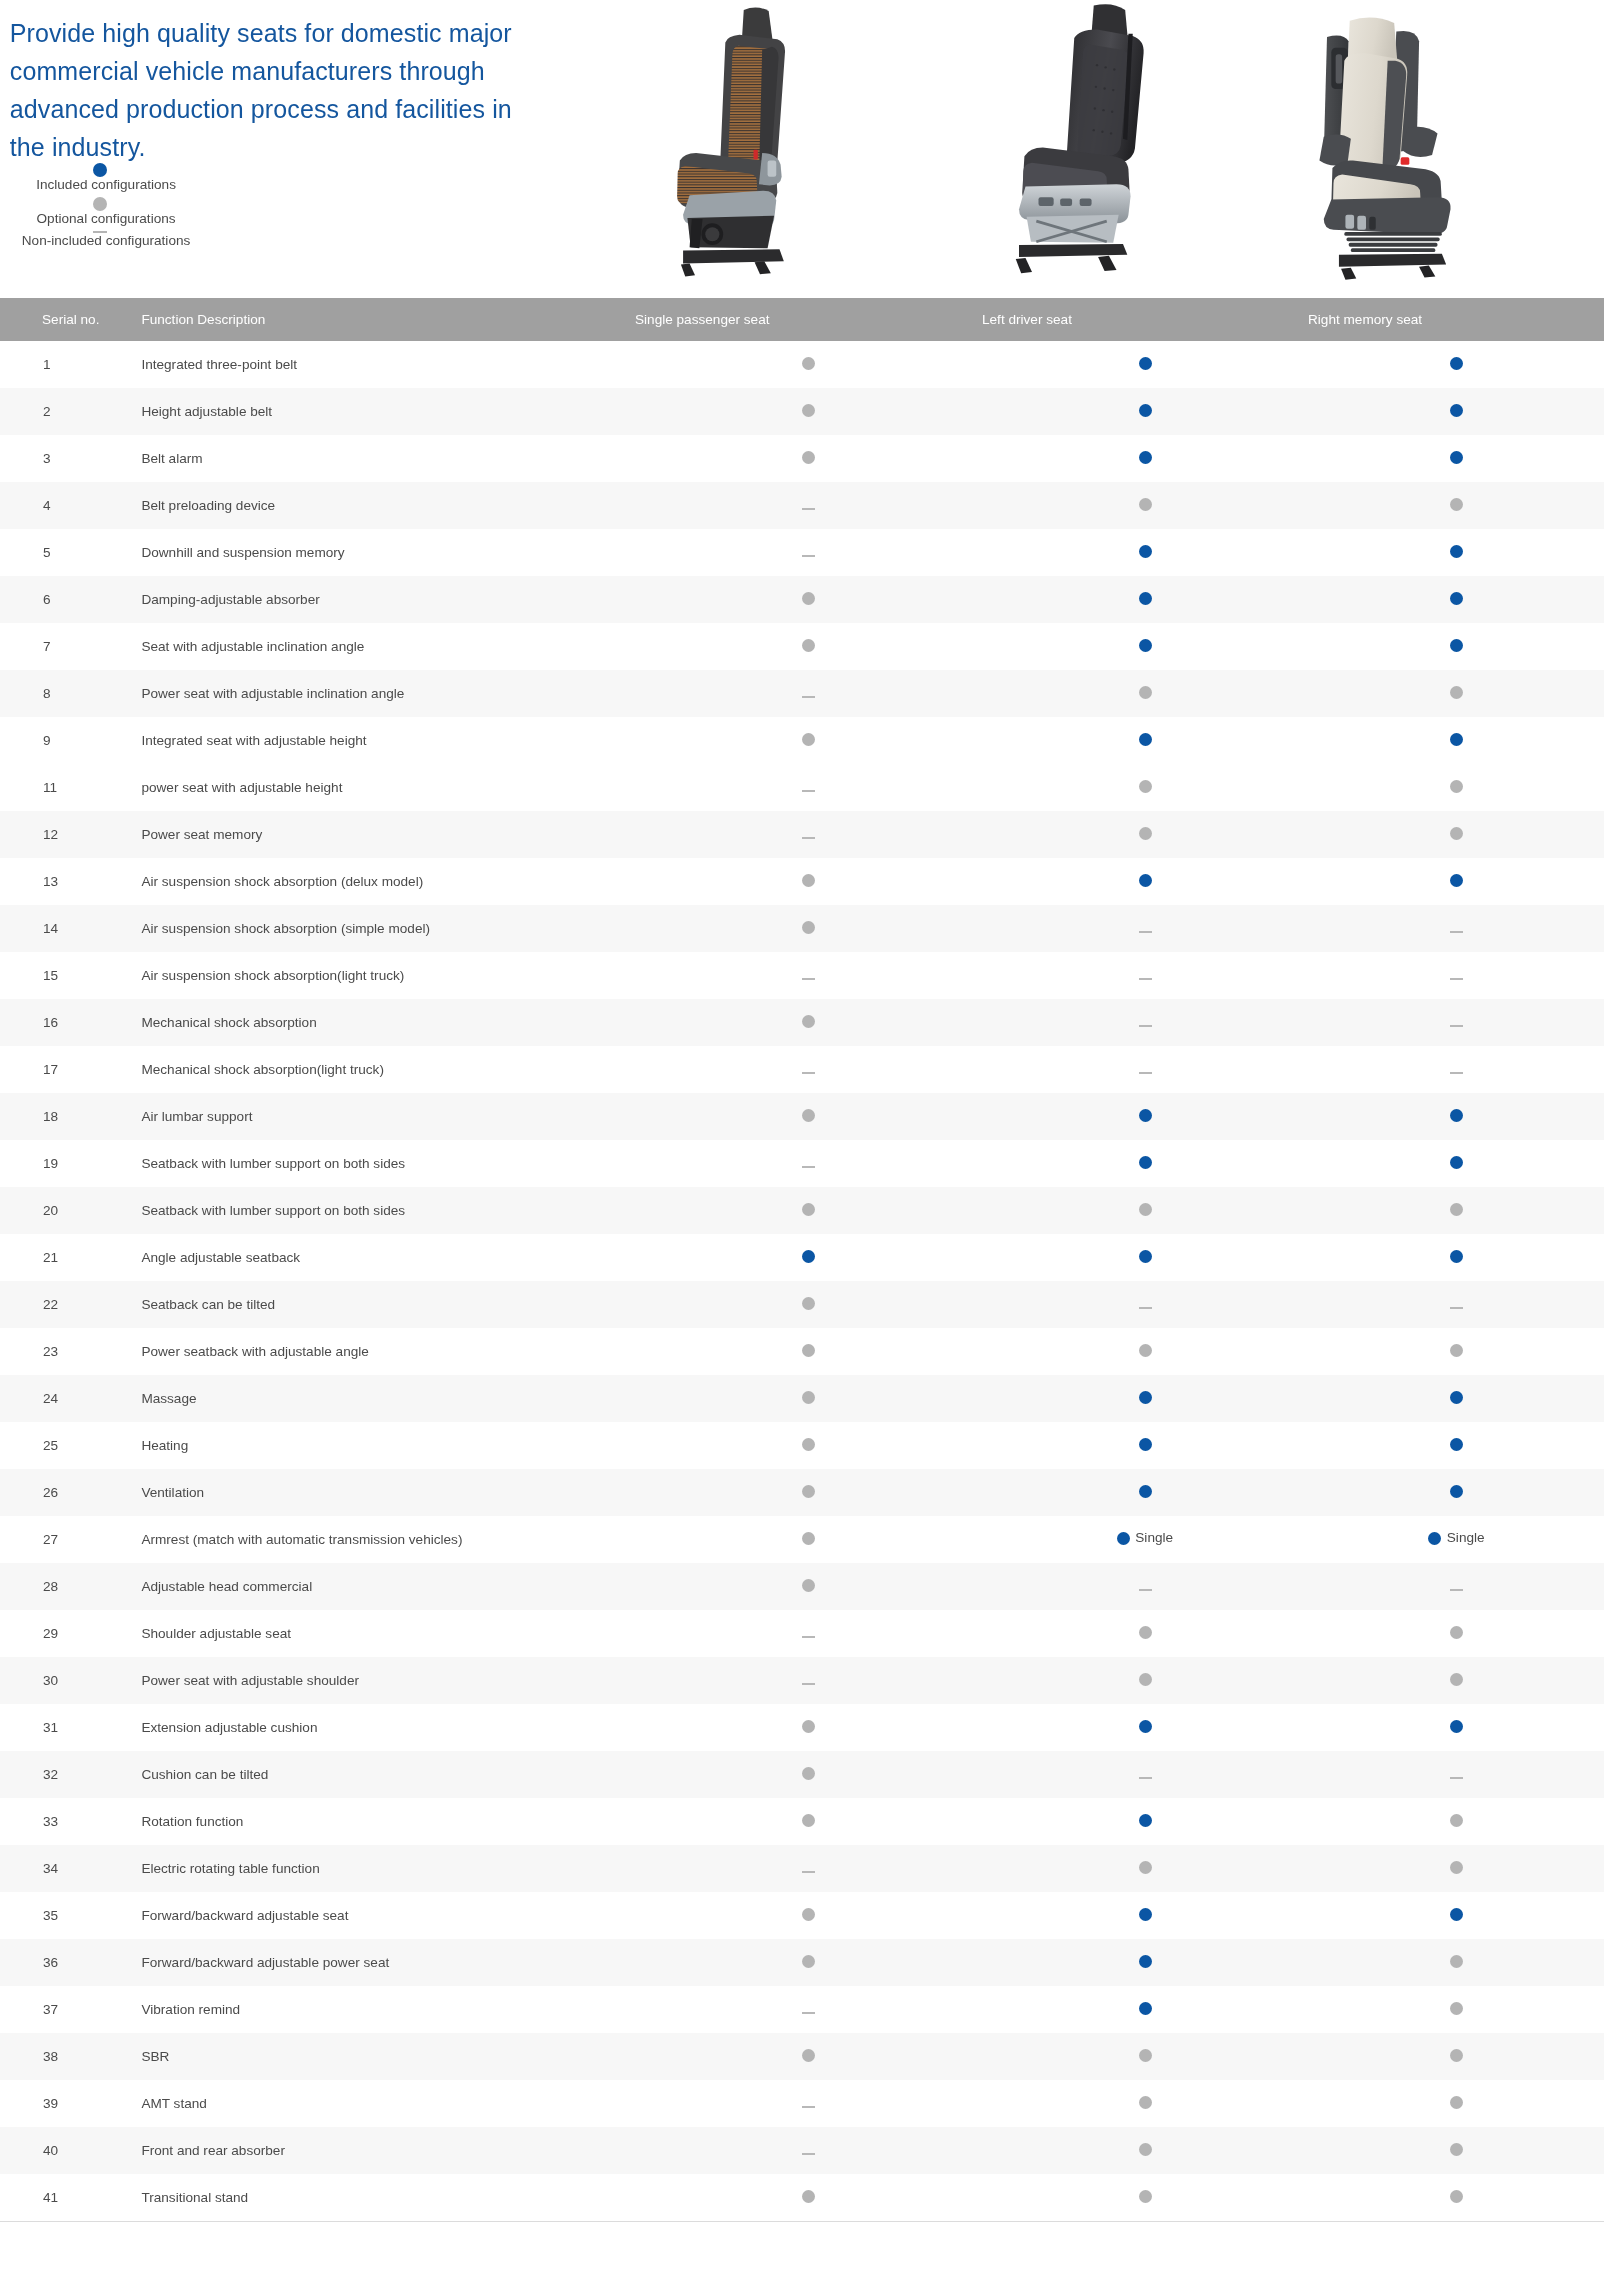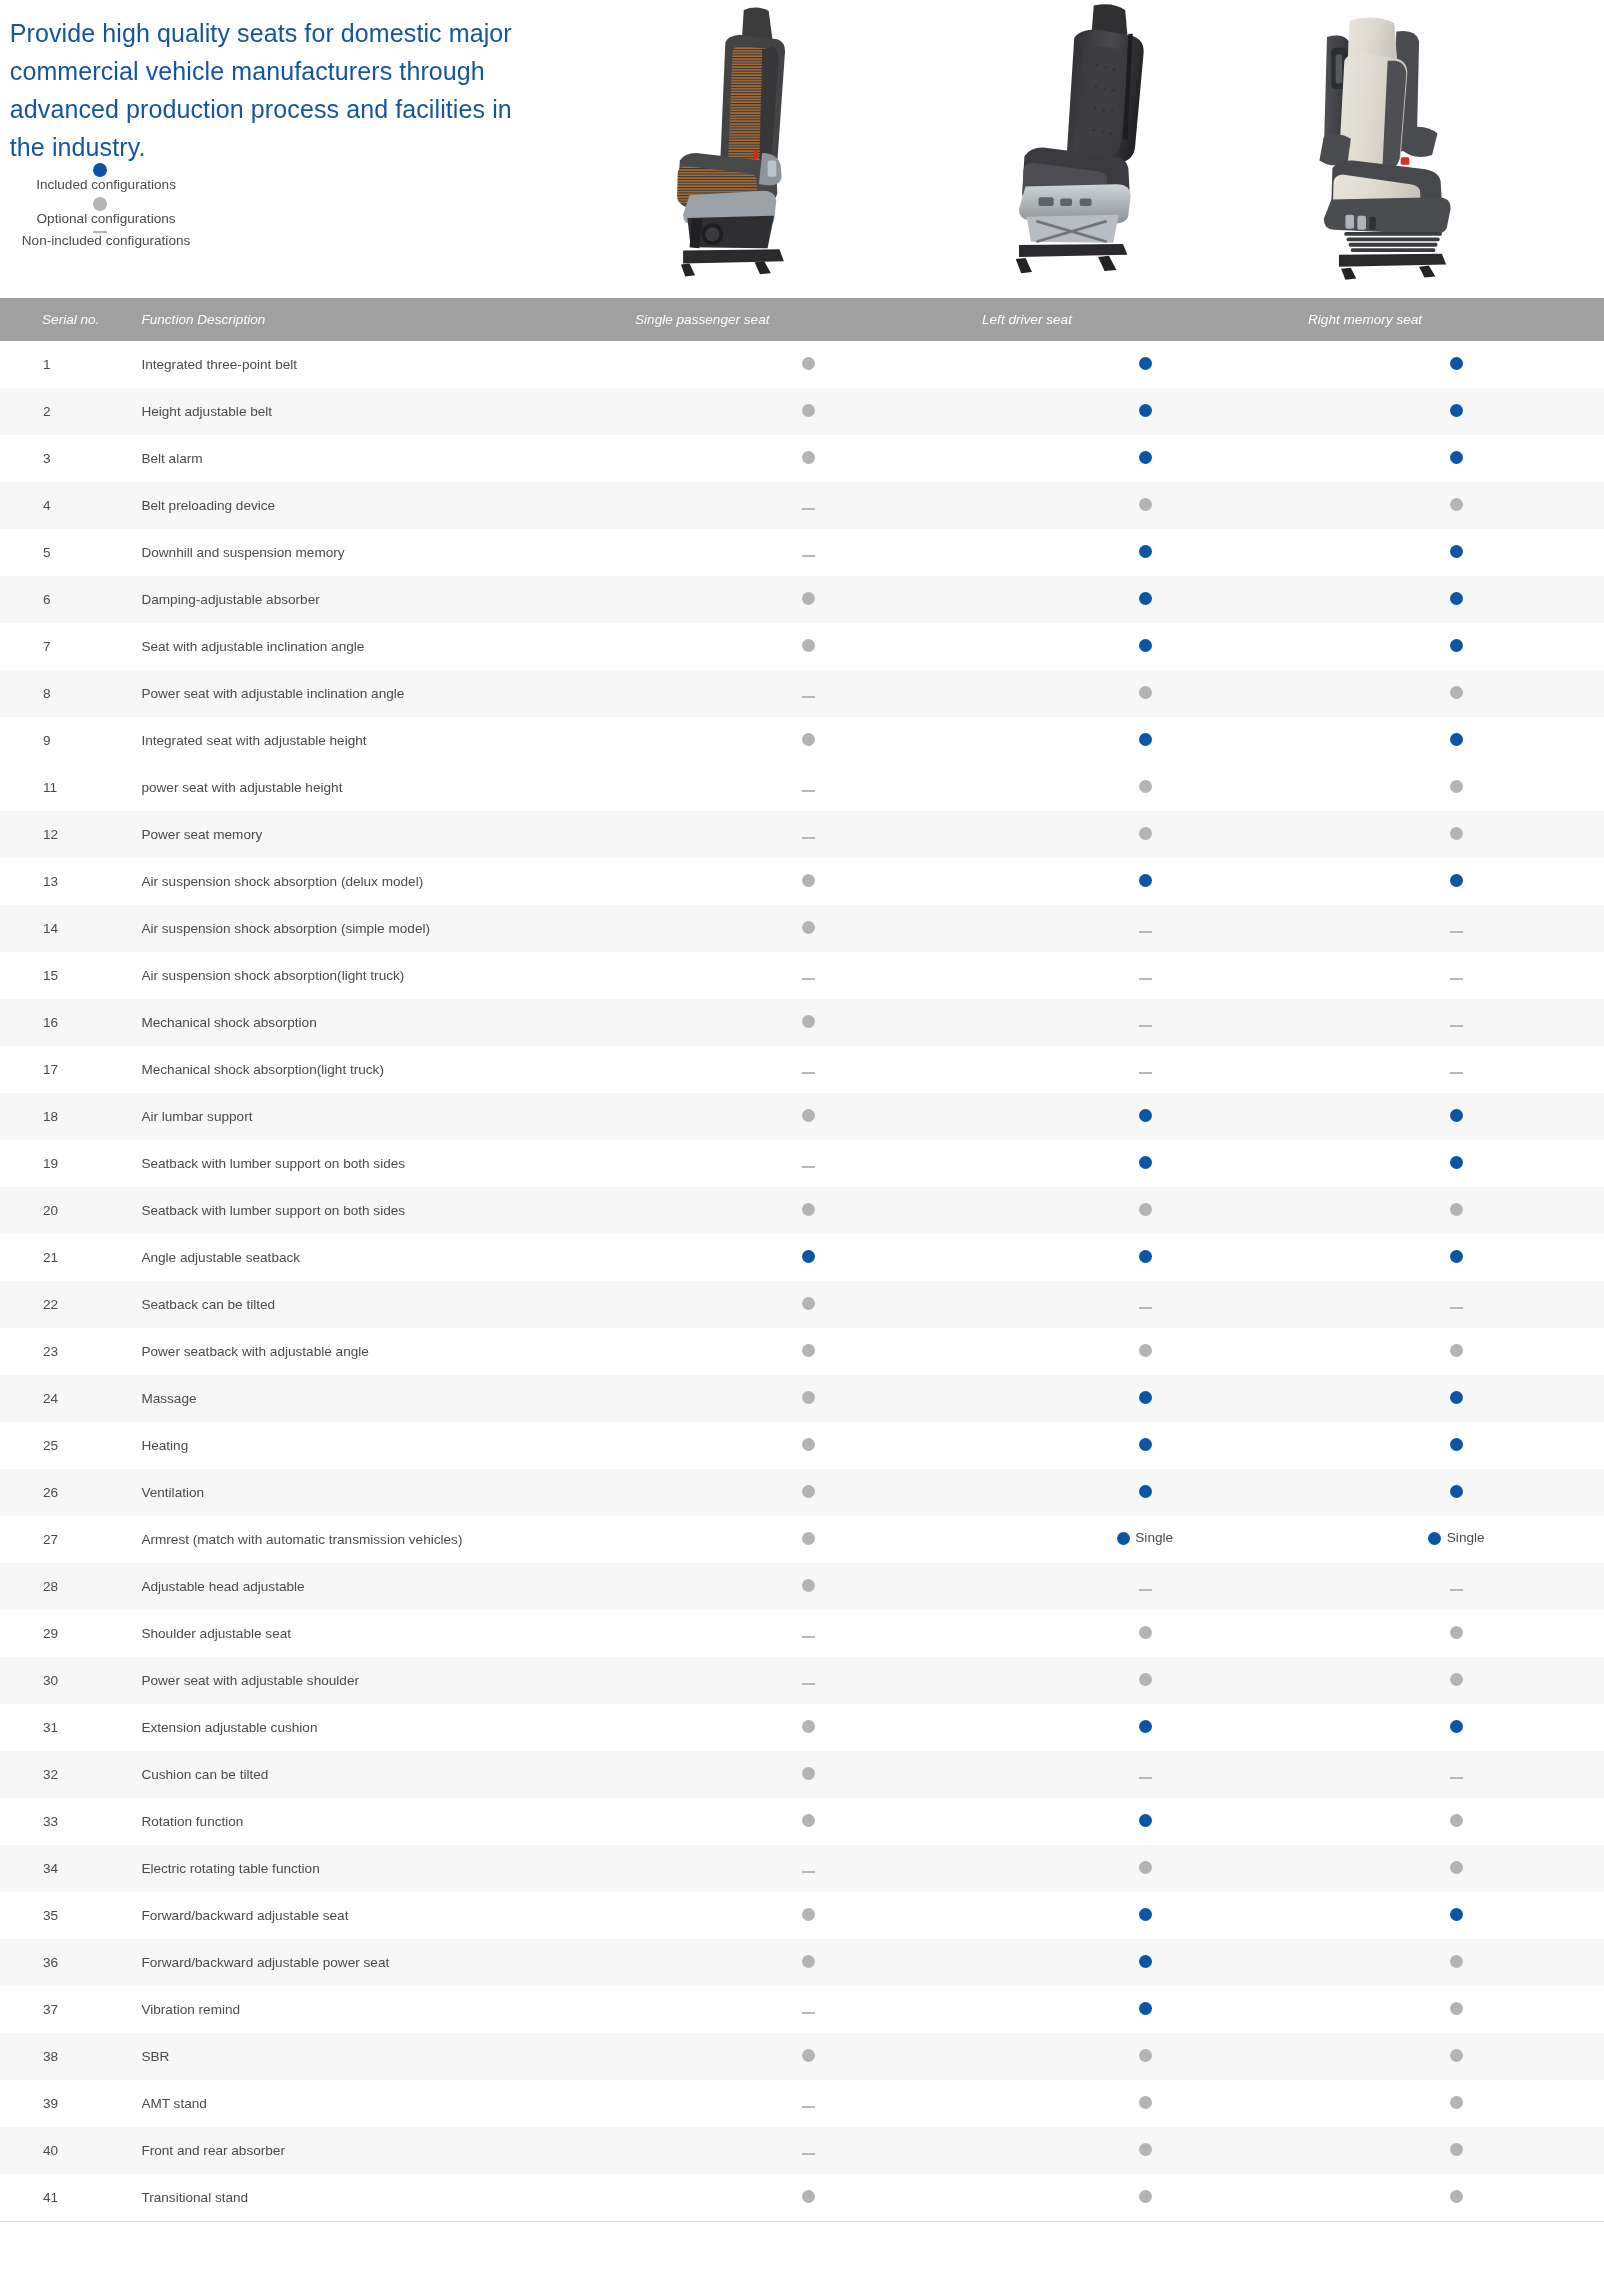--- a/index.html
+++ b/index.html
@@ -100,21 +100,20 @@
     table-layout: fixed;
   }
   .spec-table thead th {
     background: #a0a0a0;
     color: #ffffff;
     font-size: 13.6px;
     font-weight: 400;
     height: 43px;
     text-align: left;
     vertical-align: middle;
-    font-style: italic;
   }
   th.col-serial   { width: 136px; padding-left: 42px; }
   th.col-desc     { width: 499px; padding-left: 5.4px; margin-left: 43px; }
   th.col-single   { width: 347px; text-align: center; }
   th.col-left     { width: 326px; text-align: center; }
   th.col-right    { width: 297px; text-align: center; }
 
   .spec-table tbody tr { height: 47px; }
   .spec-table tbody tr.alt { background: #f7f7f7; }
   .spec-table tbody tr.plain { background: #ffffff; }
@@ -681,21 +680,21 @@
             <span class="mk-blue"></span>
             <span class="mk-note">Single</span>
           </span></td>
         <td class="cell-mark c-right"><span class="mark-wrap">
             <span class="mk-blue"></span>
             <span class="mk-note">Single</span>
           </span></td>
       </tr>
       <tr class="alt">
         <td class="cell-serial">28</td>
-        <td class="cell-desc">Adjustable head adjustable</td>
+        <td class="cell-desc">Adjustable head commercial</td>
         <td class="cell-mark c-single"><span class="mark-wrap">
             <span class="mk-gray"></span>
           </span></td>
         <td class="cell-mark c-left"><span class="mark-wrap">
             <span class="mk-dash"></span>
           </span></td>
         <td class="cell-mark c-right"><span class="mark-wrap">
             <span class="mk-dash"></span>
           </span></td>
       </tr>

